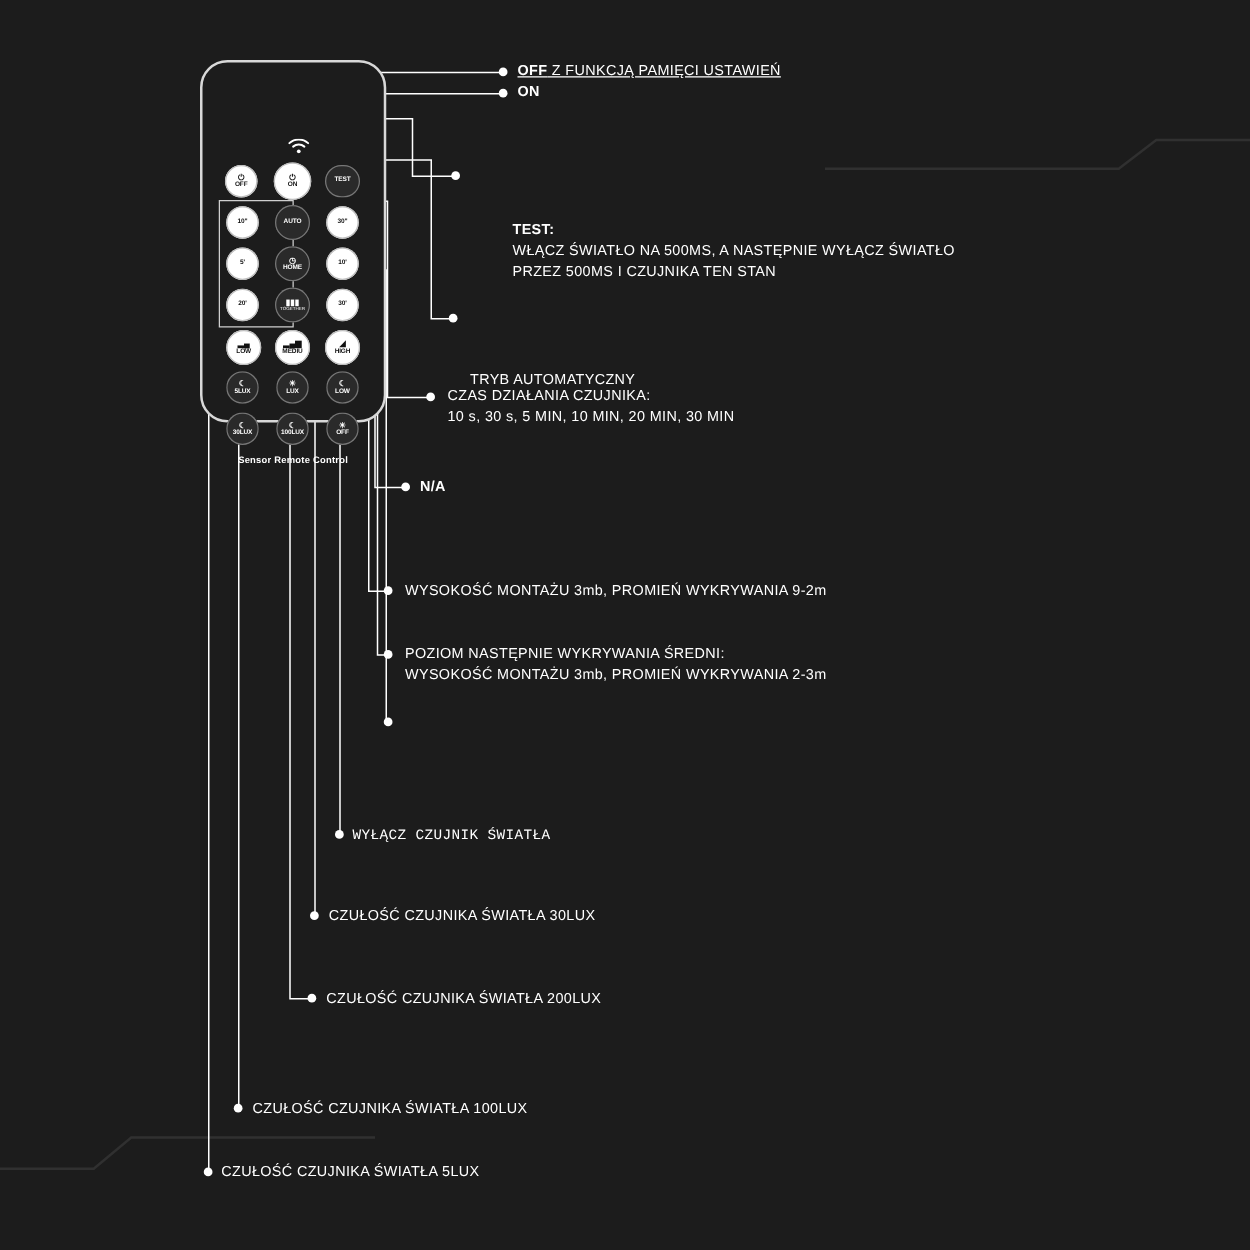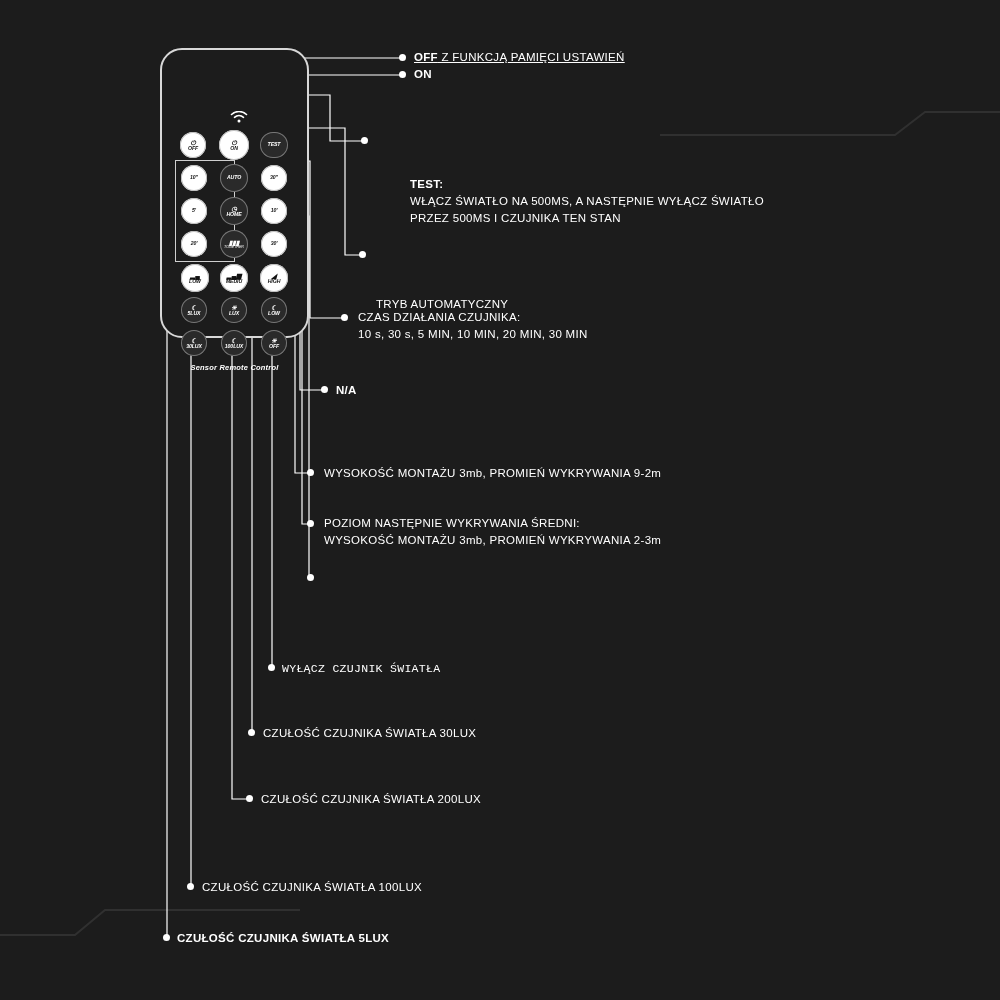--- a/index.html
+++ b/index.html
@@ -10,21 +10,21 @@
     color:#ffffff;
     overflow:hidden;
     position:relative;
   }
   #stage{position:absolute;left:0;top:0;width:1000px;height:1000px;}
   svg.lines{position:absolute;left:0;top:0;width:1000px;height:1000px;pointer-events:none;}
 
   
   .remote{
     position:absolute;left:160px;top:48px;width:145px;height:286px;
-    border:2px solid #d8d8d8;border-radius:22px;background:#1c1c1c;font-style:italic;
+    border:2px solid #d8d8d8;border-radius:22px;background:#1c1c1c;
   }
   .remote-inner-frame{
     position:absolute;left:13px;top:110px;width:58px;height:100px;
     border:1px solid #cfcfcf;
   }
   .btn{
     position:absolute;border-radius:50%;background:#ffffff;color:#111;
     display:flex;flex-direction:column;align-items:center;justify-content:center;
     font-size:5.5px;font-weight:bold;line-height:1.05;text-align:center;
     box-shadow:0 0 0 1px #bdbdbd inset;
@@ -232,15 +232,15 @@
   <div class="callout" style="left:324px;top:515px;">
     <span class="ln">POZIOM NASTĘPNIE WYKRYWANIA ŚREDNI:</span>
     <span class="ln">WYSOKOŚĆ MONTAŻU 3mb, PROMIEŃ WYKRYWANIA 2-3m</span>
   </div>
 
 
   <div class="callout" style="left:282px;top:660px;font-family:Liberation Mono, monospace;">WYŁĄCZ CZUJNIK ŚWIATŁA</div>
   <div class="callout" style="left:263px;top:725px;">CZUŁOŚĆ CZUJNIKA ŚWIATŁA 30LUX</div>
   <div class="callout" style="left:261px;top:791px;">CZUŁOŚĆ CZUJNIKA ŚWIATŁA 200LUX</div>
   <div class="callout" style="left:202px;top:879px;">CZUŁOŚĆ CZUJNIKA ŚWIATŁA 100LUX</div>
-  <div class="callout" style="left:177px;top:930px;font-weight:bold;">CZUŁOŚĆ CZUJNIKA ŚWIATŁA 5LUX</div>
+  <div class="callout" style="left:177px;top:930px;">CZUŁOŚĆ CZUJNIKA ŚWIATŁA 5LUX</div>
 
 </div>
 
 </body></html>

